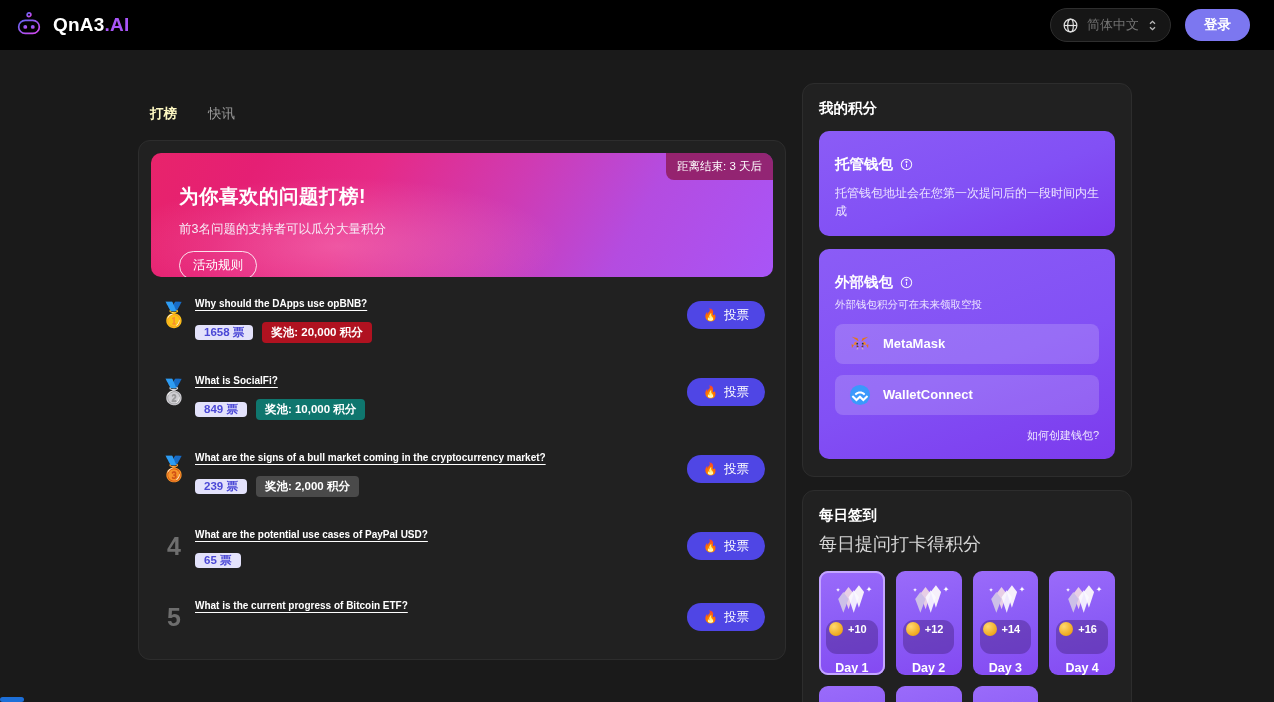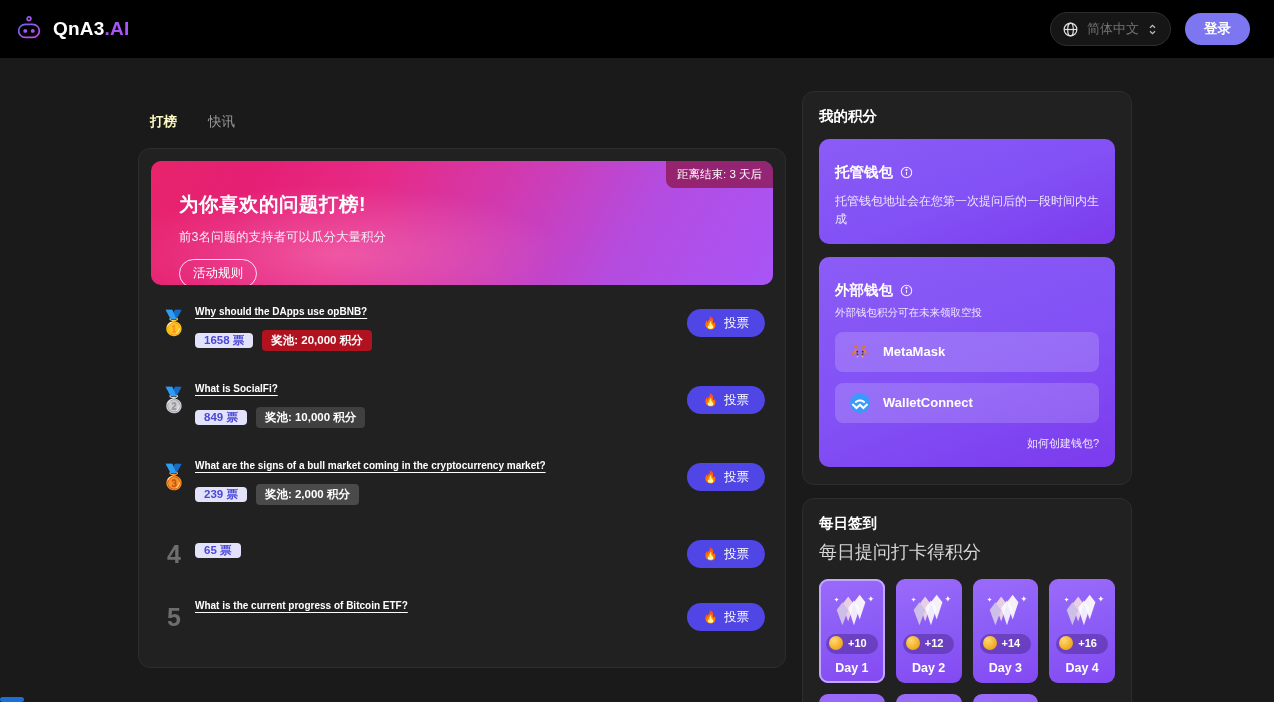--- a/index.html
+++ b/index.html
@@ -6,21 +6,21 @@
   html, body {
     width: 1274px; height: 702px;
     background: #1a1a1a;
     font-family: "Liberation Sans", "DejaVu Sans", sans-serif;
     overflow: hidden;
   }
   body { position: relative; }
 
   
   .header {
-    height: 58px; width: 100%;
+    height: 50px; width: 100%;
     background: #000;
     display: flex; align-items: center;
     padding: 0 24px 0 14px;
     position: relative; z-index: 20;
   }
   .brand { display: flex; align-items: center; gap: 9px; }
   .brand-logo { width: 30px; height: 30px; display: block; }
   .brand-name {
     font-size: 19px; font-weight: bold; color: #fff;
     letter-spacing: .2px;
@@ -168,21 +168,21 @@
     border-radius: 9px; height: 104px;
     background: linear-gradient(165deg, #9a6bfa 0%, #8b5cf6 50%, #8449f2 100%);
     display: flex; flex-direction: column; align-items: center;
     padding-top: 9px; position: relative;
   }
   .day-card.today { outline: 2px solid #c4a6ff; outline-offset: -2px; }
   .gem { width: 46px; height: 44px; }
   .day-pts {
     display: flex; align-items: center; gap: 5px;
     background: rgba(70,35,130,.45); border-radius: 11px;
-    padding: 2px 11px 4px 3px; margin-top: 2px;
+    padding: 2px 11px 18px 3px; margin-top: 2px;
   }
   .coin {
     width: 14px; height: 14px; border-radius: 50%;
     background: radial-gradient(circle at 35% 32%, #ffd970, #f0a81e 70%, #d98b0d);
   }
   .day-pts-label { color: #fff; font-size: 11px; font-weight: bold; }
   .day-label { color: #fff; font-size: 12.5px; font-weight: bold; margin-top: 7px; }
 
   
   .hscroll {
@@ -265,21 +265,21 @@
       </div>
 
       <div class="rank-row">
         <div class="rank-mark">
           <div class="rank-medal">🥈</div>
         </div>
         <div class="rank-body">
           <div class="rank-title">What is SocialFi?</div>
           <div class="rank-badges">
             <span class="badge-votes">849 票</span>
-            <span class="badge-pool" style="background:#404040">奖池: 10,000 积分</span>
+            <span class="badge-pool" style="background:#0f766e">奖池: 10,000 积分</span>
           </div>
         </div>
         <button class="vote-btn">
           <span class="flame">🔥</span>
           <span>投票</span>
         </button>
       </div>
 
       <div class="rank-row">
         <div class="rank-mark">
@@ -296,20 +296,21 @@
           <span class="flame">🔥</span>
           <span>投票</span>
         </button>
       </div>
 
       <div class="rank-row">
         <div class="rank-mark">
           <div class="rank-num">4</div>
         </div>
         <div class="rank-body">
+          <div class="rank-title">What are the potential use cases of PayPal USD?</div>
           <div class="rank-badges">
             <span class="badge-votes">65 票</span>
           </div>
         </div>
         <button class="vote-btn">
           <span class="flame">🔥</span>
           <span>投票</span>
         </button>
       </div>
 

